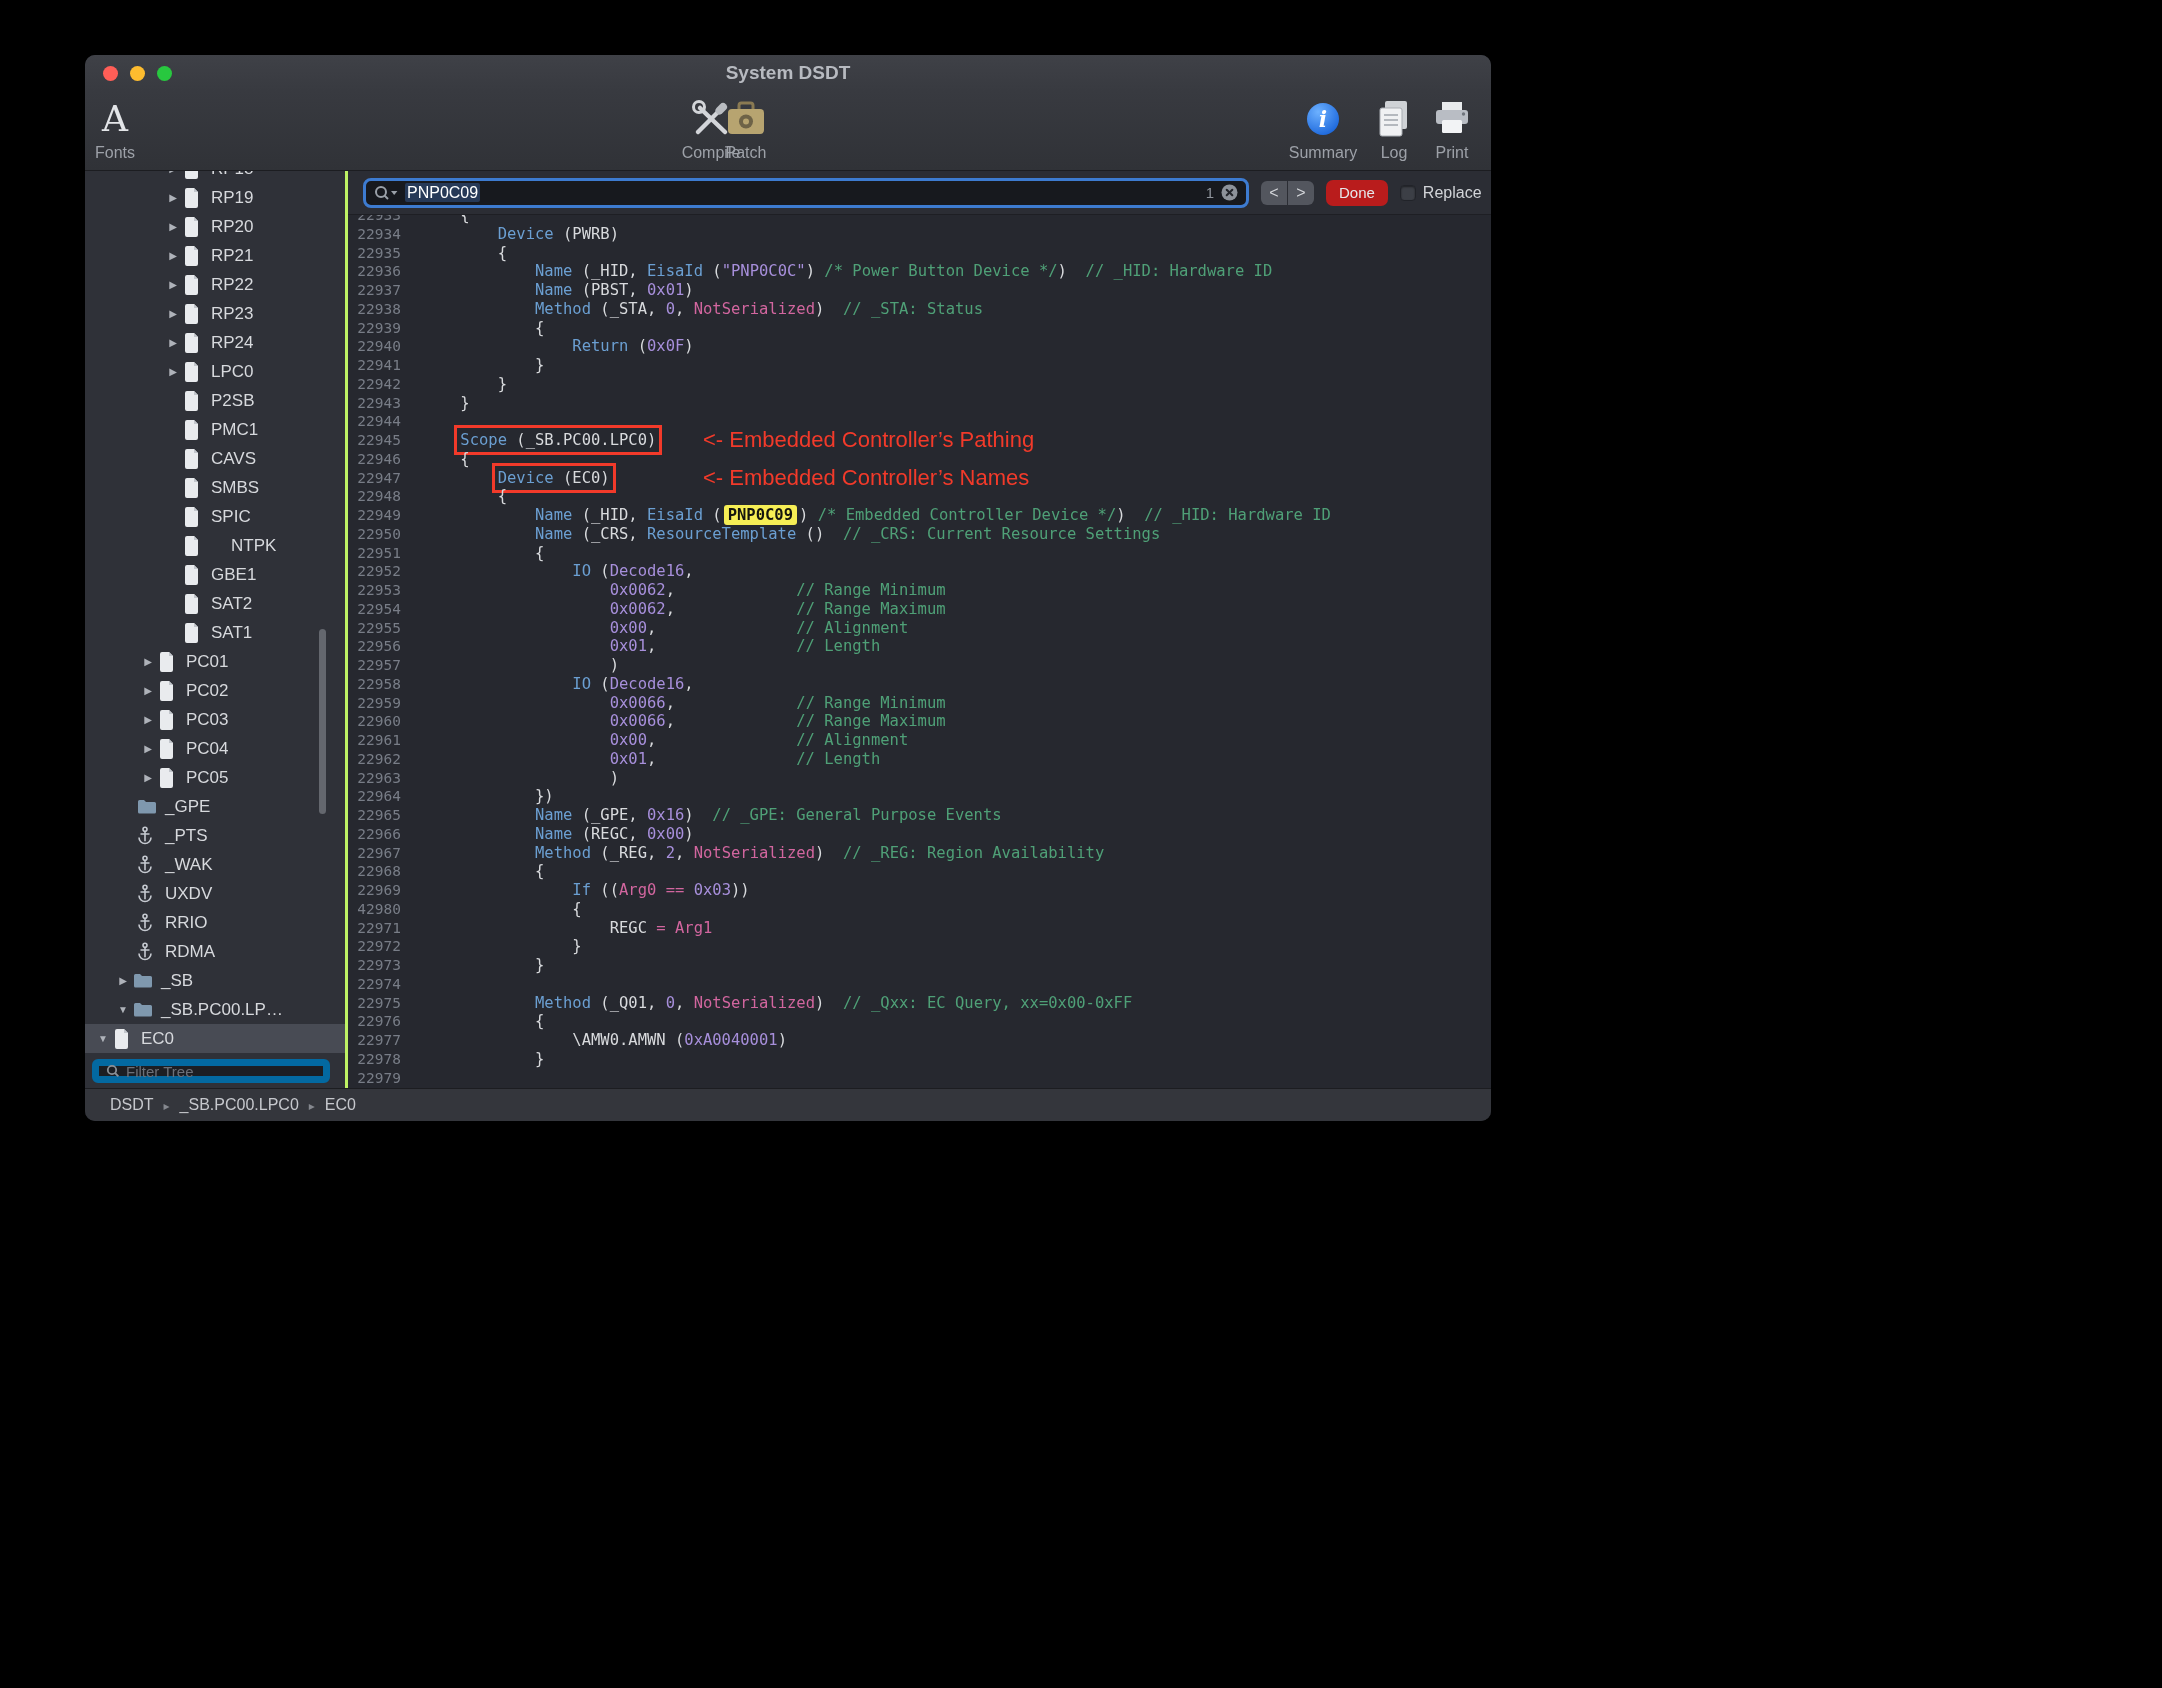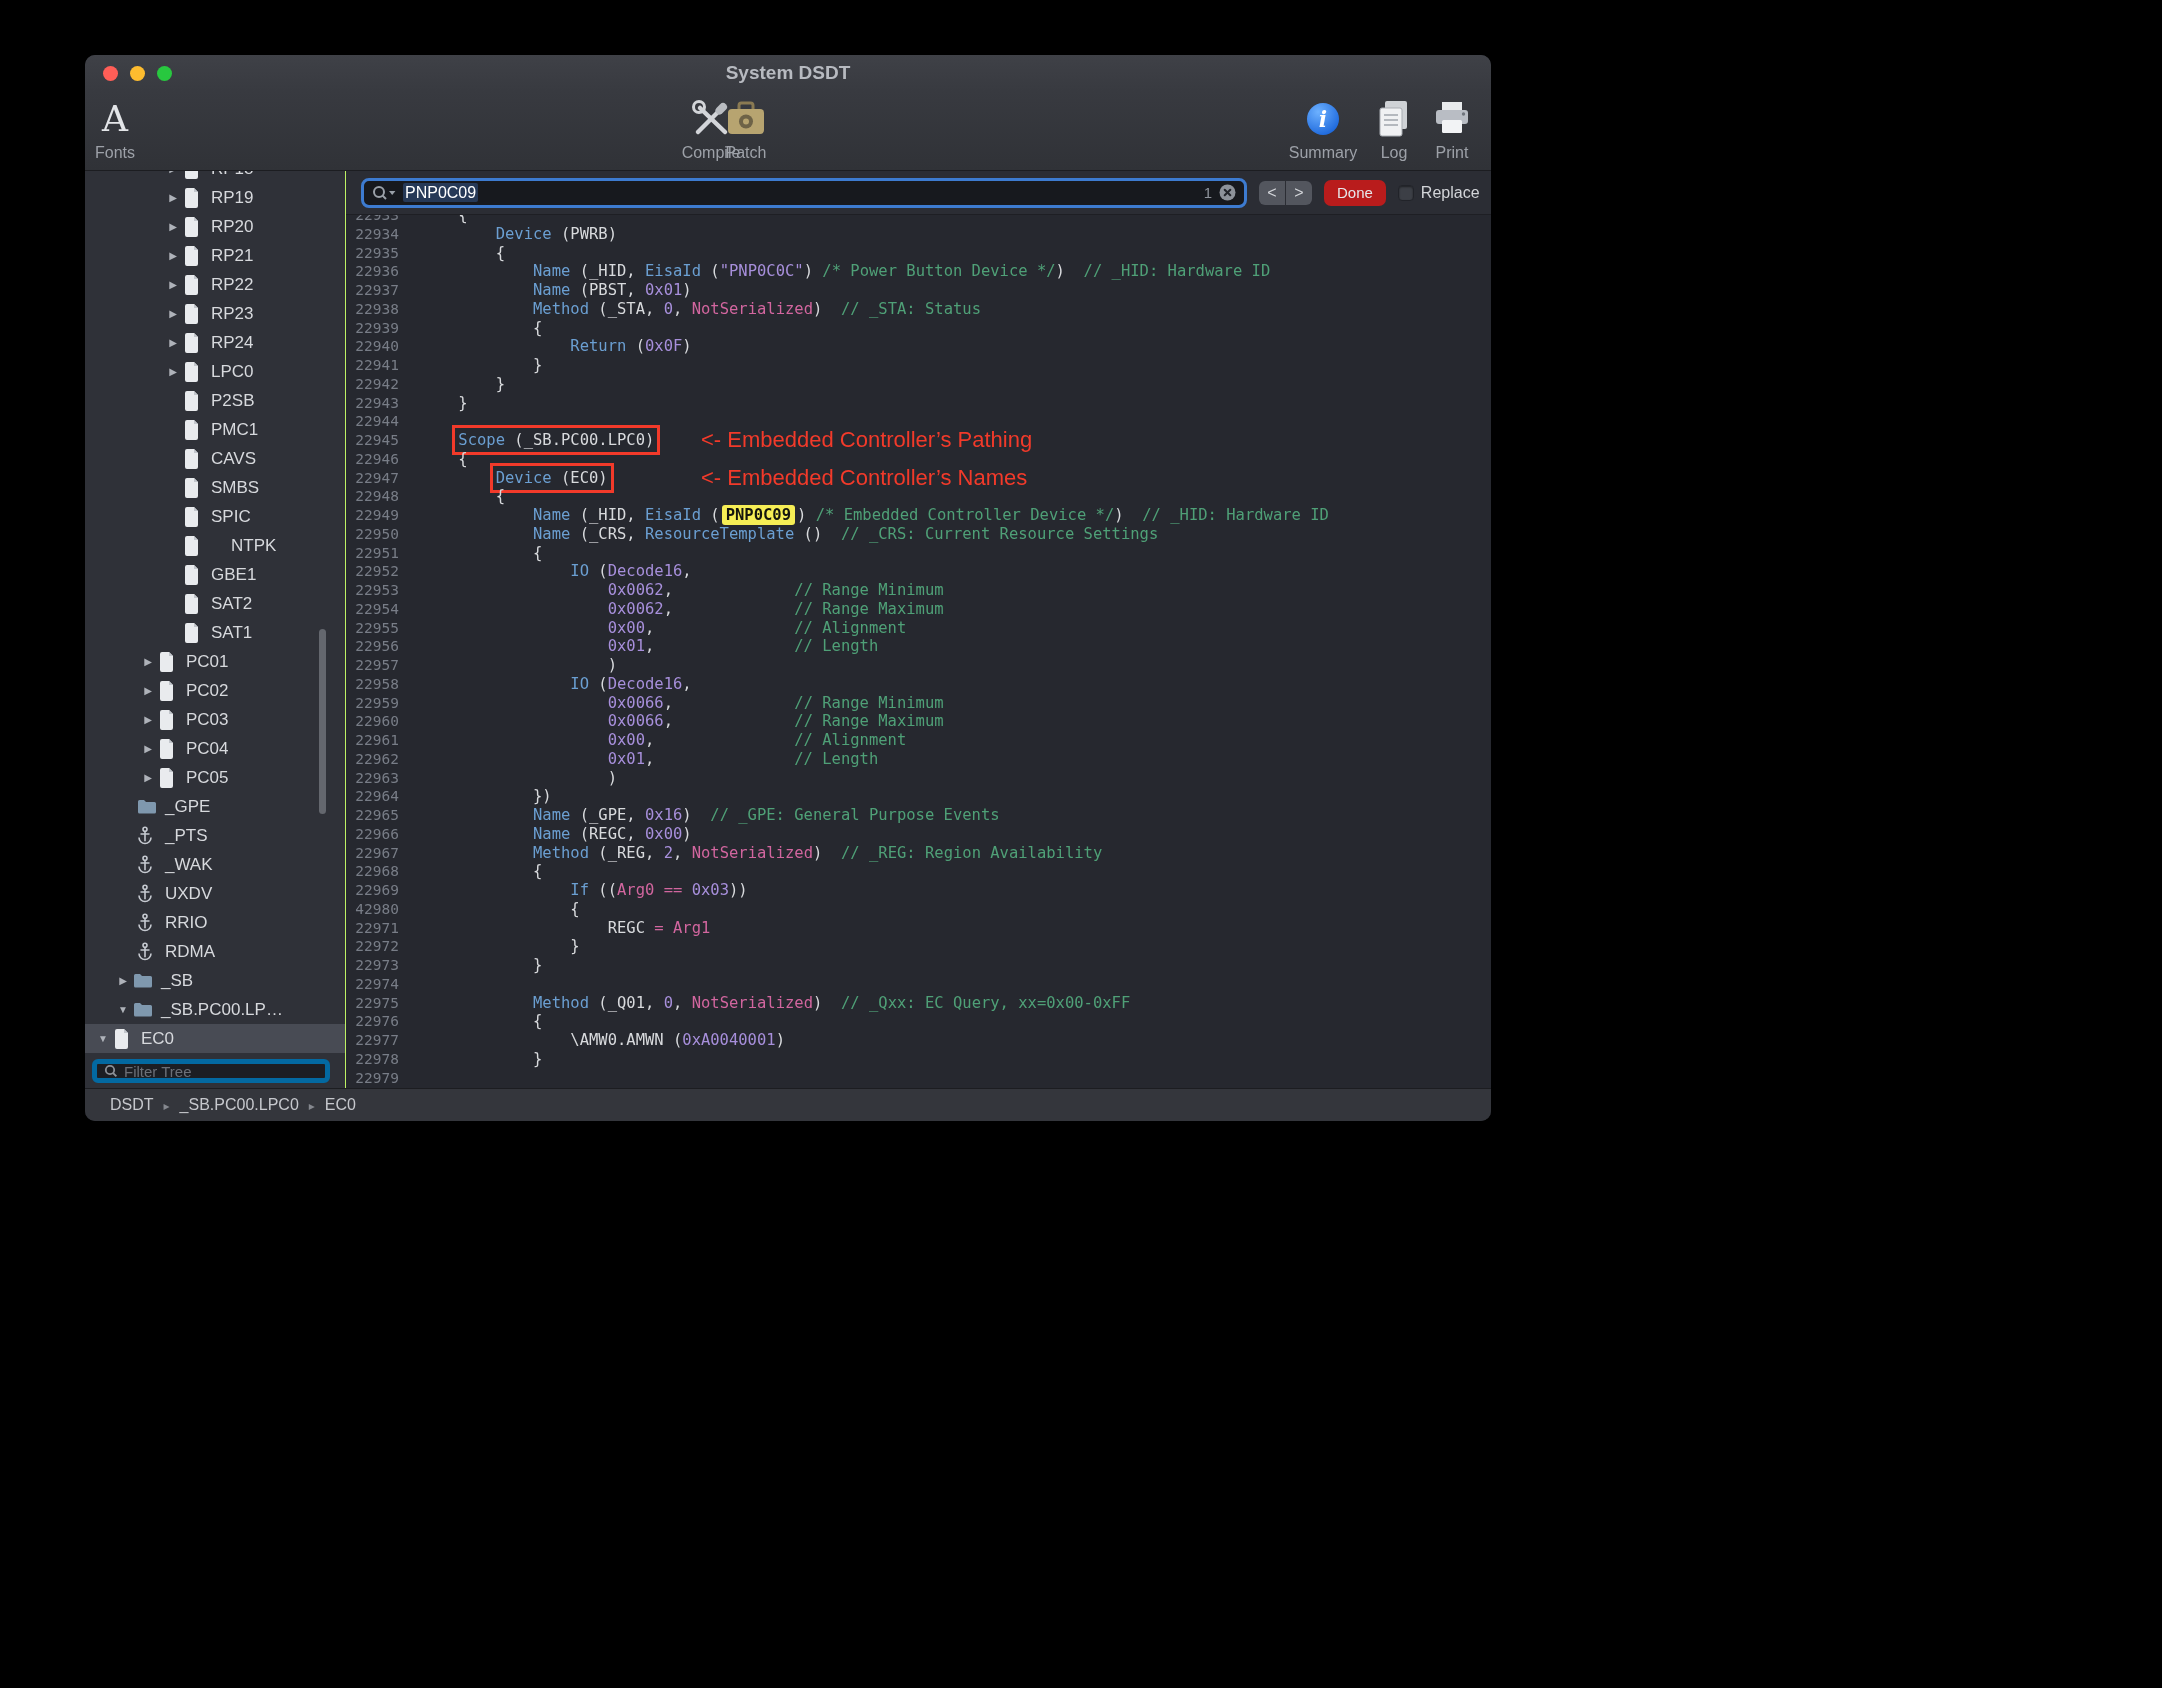--- a/index.html
+++ b/index.html
@@ -34,26 +34,26 @@
   .tree { position:absolute; top:-17px; left:0; right:0; padding-left:8px; }
   .tree-row { height:29px; display:flex; align-items:center; font-size:17px; color:#d7d9dd; white-space:nowrap; }
   .tree-row.selected { background:#484b54; margin-left:-8px; padding-left:8px !important; }
   .tree-row.selected { box-shadow:inset 8px 0 0 #484b54; }
   .disclosure { width:20px; flex:0 0 auto; font-size:10px; color:#aeb2b9; text-align:center; }
   .tree-icon { width:26px; flex:0 0 auto; display:flex; align-items:center; }
   .tree-label { margin-left:2px; }
   .side-scroll { position:absolute; left:234px; top:458px; width:7px; height:185px;
                  background:#8f939b; opacity:.55; border-radius:4px; }
   .filter-field { position:absolute; left:7px; right:15px; bottom:5px; height:24px;
-                  background:#1c1e23; border:5px solid #0369a1; border-radius:6px;
+                  background:#1c1e23; border:7px solid #0369a1; border-radius:6px;
                   display:flex; align-items:center; padding:0 7px; gap:6px; }
   .filter-placeholder { color:#6c7078; font-size:15px; }
 
   
-  .editor { flex:1; min-width:0; display:flex; flex-direction:column; background:#26282f; border-left:1px solid #bef264; }
+  .editor { flex:1; min-width:0; display:flex; flex-direction:column; background:#26282f; border-left:3px solid #bef264; }
   .search-row { height:44px; flex:0 0 auto; background:#2b2d34; border-bottom:1px solid #1e1f24;
                 display:flex; align-items:center; padding:0 16px 0 15px; gap:12px; }
   .search-field { width:886px; height:30px; flex:0 0 auto; background:#17191e;
                   border:3px solid var(--focus-ring); border-radius:8px;
                   display:flex; align-items:center; padding:0 8px; gap:7px; }
   .search-text { flex:1; font-size:16px; color:#fff; }
   .search-text .sel { background:#3f69ad66; border-radius:2px; padding:1px 2px; }
   .match-count { color:#8e939b; font-size:15px; }
   .nav-btns { display:flex; gap:1px; }
   .nav { width:26px; height:24px; background:#53565e; border:none; color:#d5d7db; font-size:16px;

